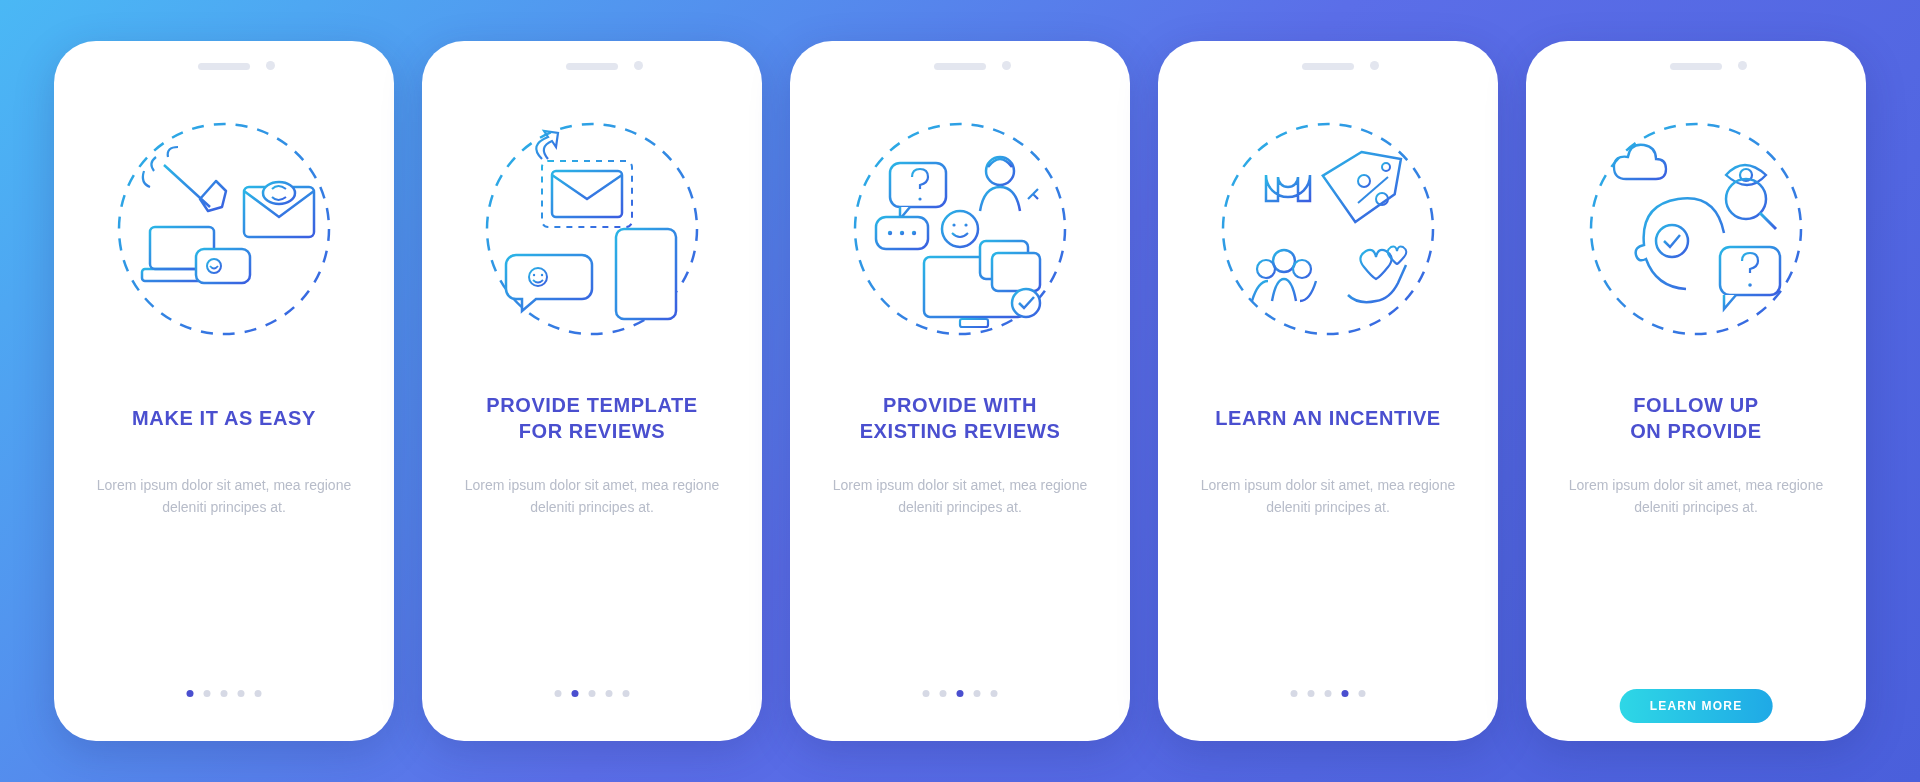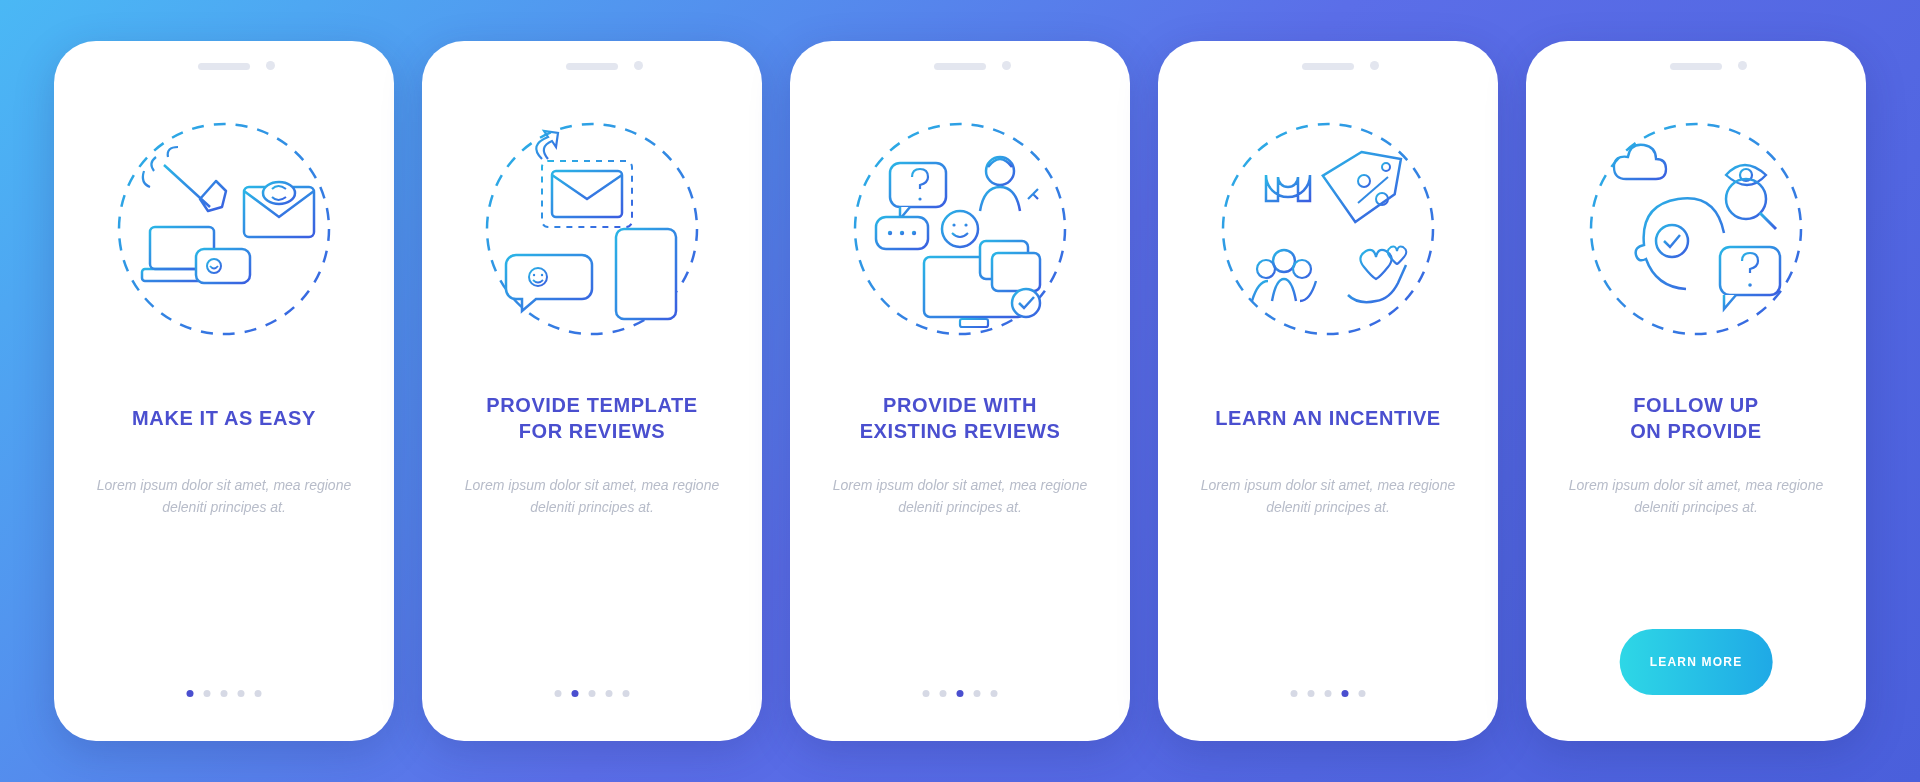--- a/index.html
+++ b/index.html
@@ -74,43 +74,42 @@
     justify-content: center;
     white-space: pre-line;
   }
   .body-text {
     margin-top: 30px;
     font-size: 14px;
     line-height: 1.55;
     text-align: center;
     color: #b7bcc9;
     padding: 0 8px;
-    font-style: italic;
   }
   .dots {
     position: absolute;
     bottom: 44px;
     left: 50%;
     transform: translateX(-50%);
     display: flex;
     gap: 10px;
   }
   .dot {
     width: 7px;
     height: 7px;
     border-radius: 50%;
     background: #d6d9e5;
   }
   .dot.active { background: #4A4FCF; }
   .learn-more {
     position: absolute;
-    bottom: 46px;
+    bottom: 18px;
     left: 50%;
     transform: translateX(-50%);
-    padding: 26px 30px;
+    padding: 10px 30px;
     border-radius: 999px;
     background: linear-gradient(90deg, #2ED7E6 0%, #1FA9E6 100%);
     color: #fff;
     font-size: 12px;
     font-weight: 600;
     letter-spacing: 1.2px;
     border: none;
     cursor: pointer;
   }
 </style>

